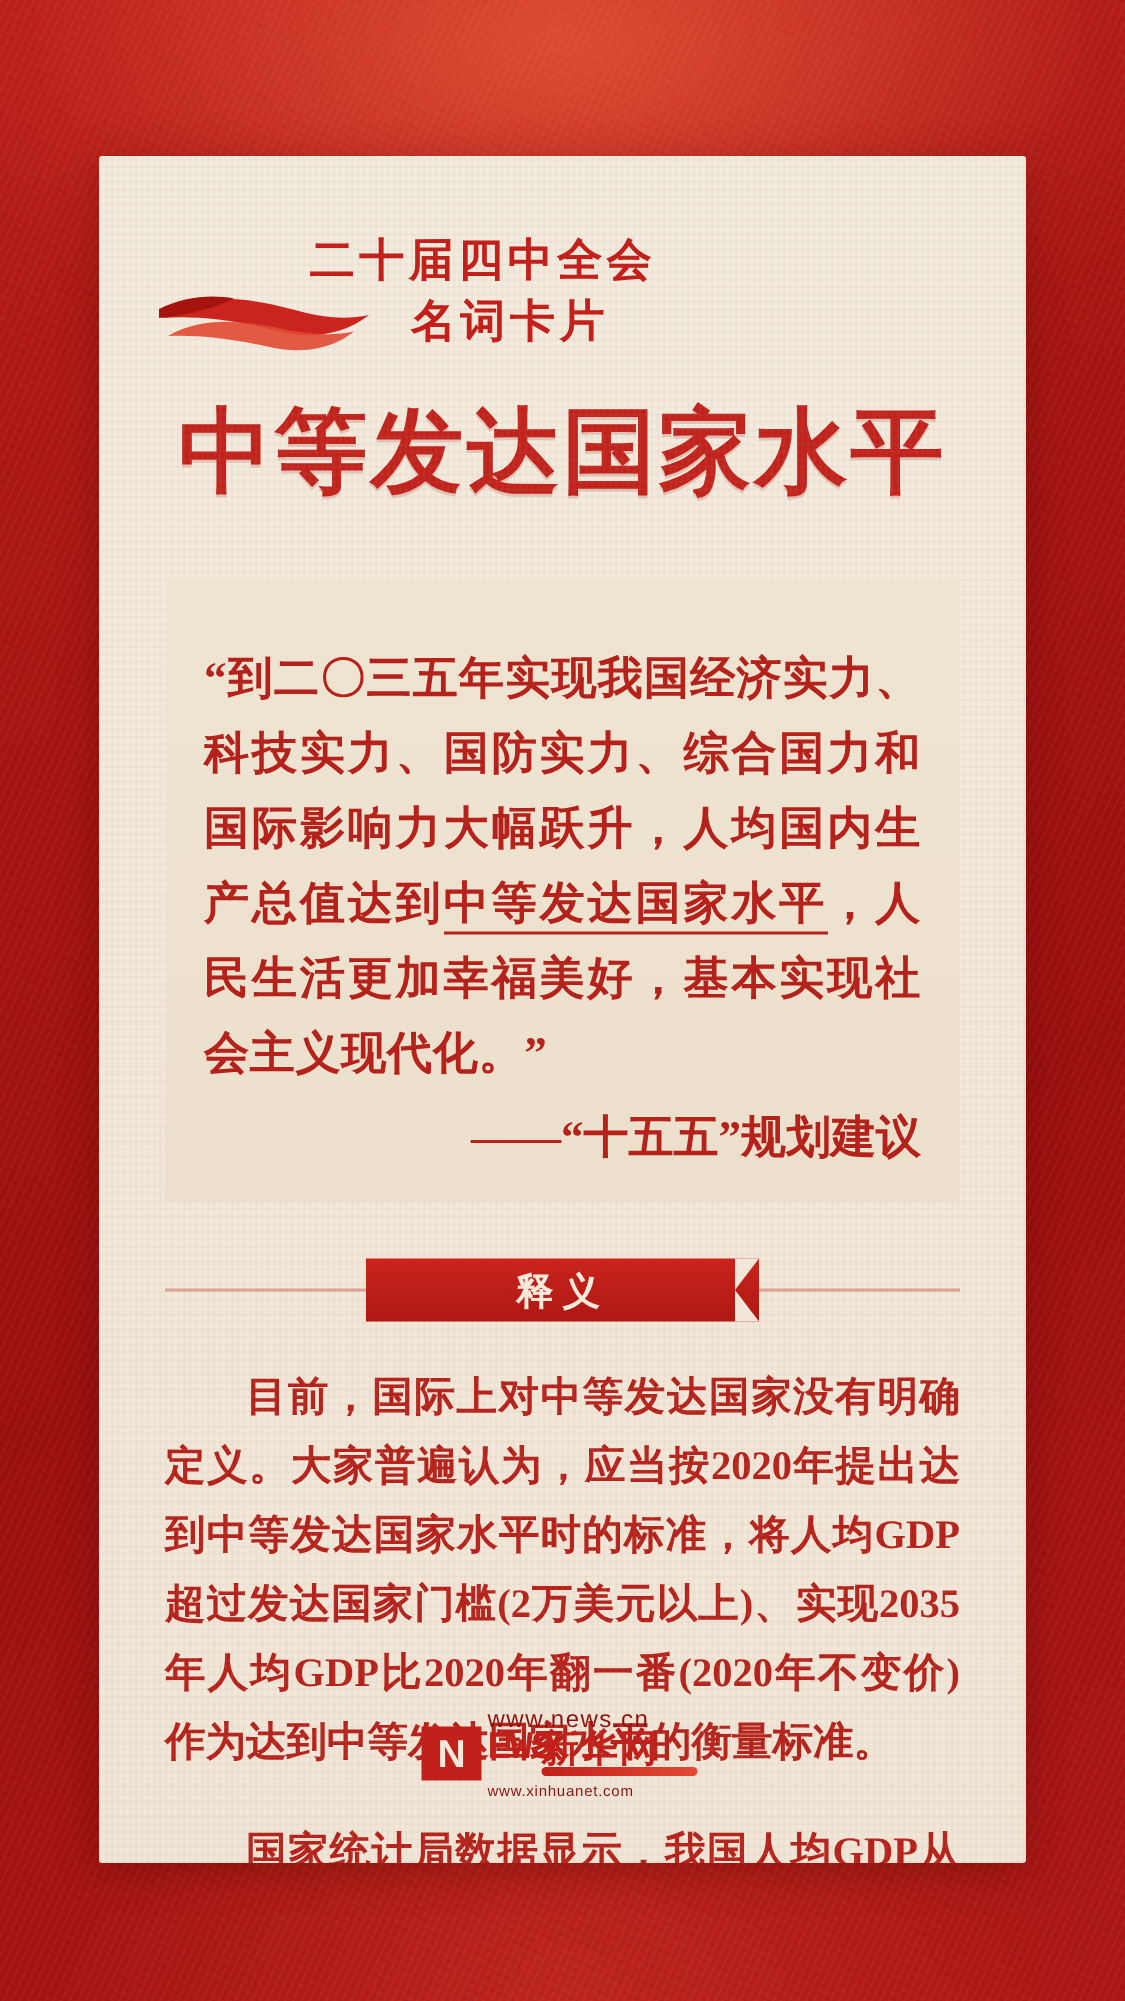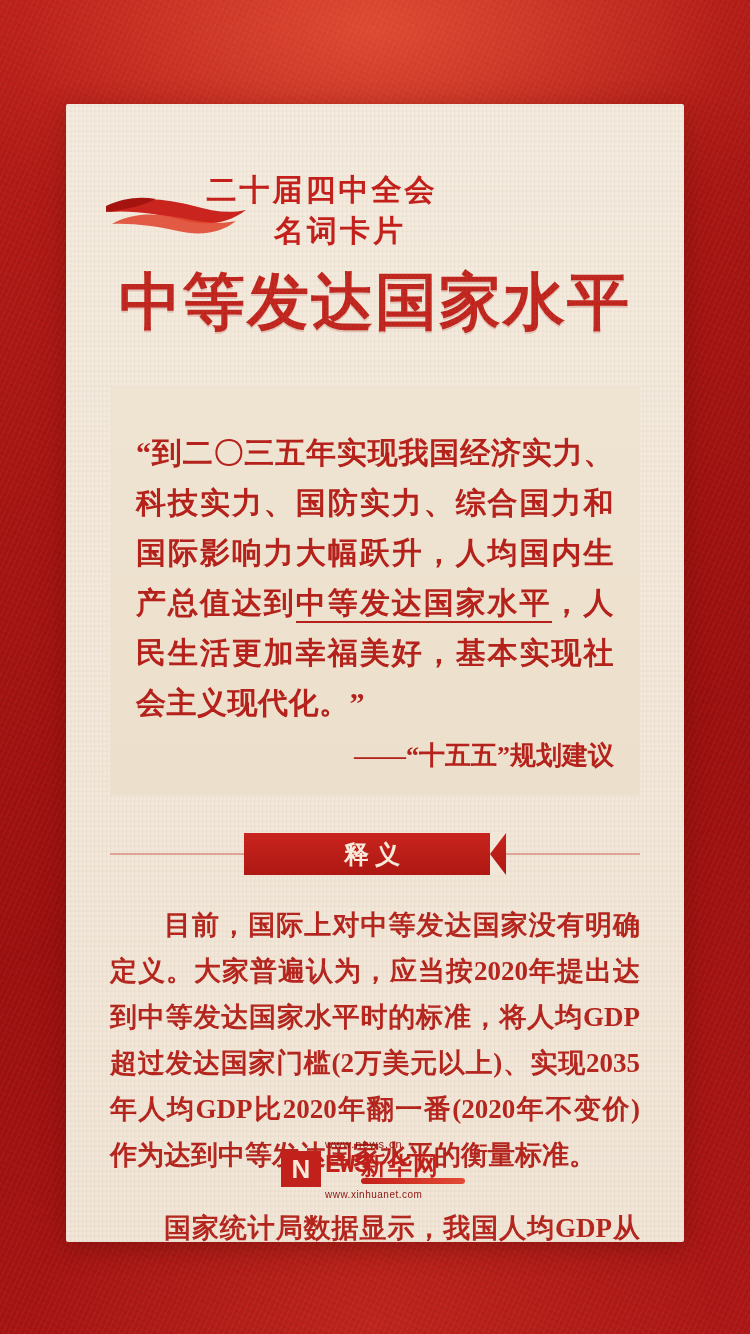--- a/index.html
+++ b/index.html
@@ -78,21 +78,20 @@
     position: absolute;
     left: 36px;
     top: 4px;
   }
   .ribbon-text {
     position: absolute;
     left: 76px;
     top: 4px;
     width: 360px;
     text-align: center;
-    margin-top: 16px;
   }
   .ribbon-line1 {
     font-size: 30px;
     font-weight: bold;
     letter-spacing: 3px;
     color: #c3201b;
     line-height: 40px;
   }
   .ribbon-line2 {
     font-size: 30px;
@@ -133,21 +132,21 @@
     text-indent: 0;
     margin-top: 16px;
   }
   .quote-text .underline {
     border-bottom: 2px solid #b5211b;
     padding-bottom: 2px;
   }
   .quote-source {
     margin-top: 10px;
     text-align: right;
-    font-size: 26px;
+    font-size: 30px;
     color: #b5211b;
     font-weight: bold;
   }
   .section-banner {
     position: relative;
     width: 262px;
     height: 42px;
     background: linear-gradient(180deg, #c9241d 0%, #ae1813 100%);
     display: flex;
     align-items: center;
@@ -219,21 +218,21 @@
   }
   .logo {
     position: relative;
     width: 200px;
     height: 62px;
   }
   .logo-url-top {
     position: absolute;
     left: 50px;
     top: 0;
-    font-size: 11px;
+    font-size: 16px;
     color: #8c1410;
     letter-spacing: 1px;
     font-family: "Liberation Sans", sans-serif;
   }
   .logo-url-bottom {
     position: absolute;
     left: 50px;
     bottom: 0;
     font-size: 10px;
     color: #8c1410;

